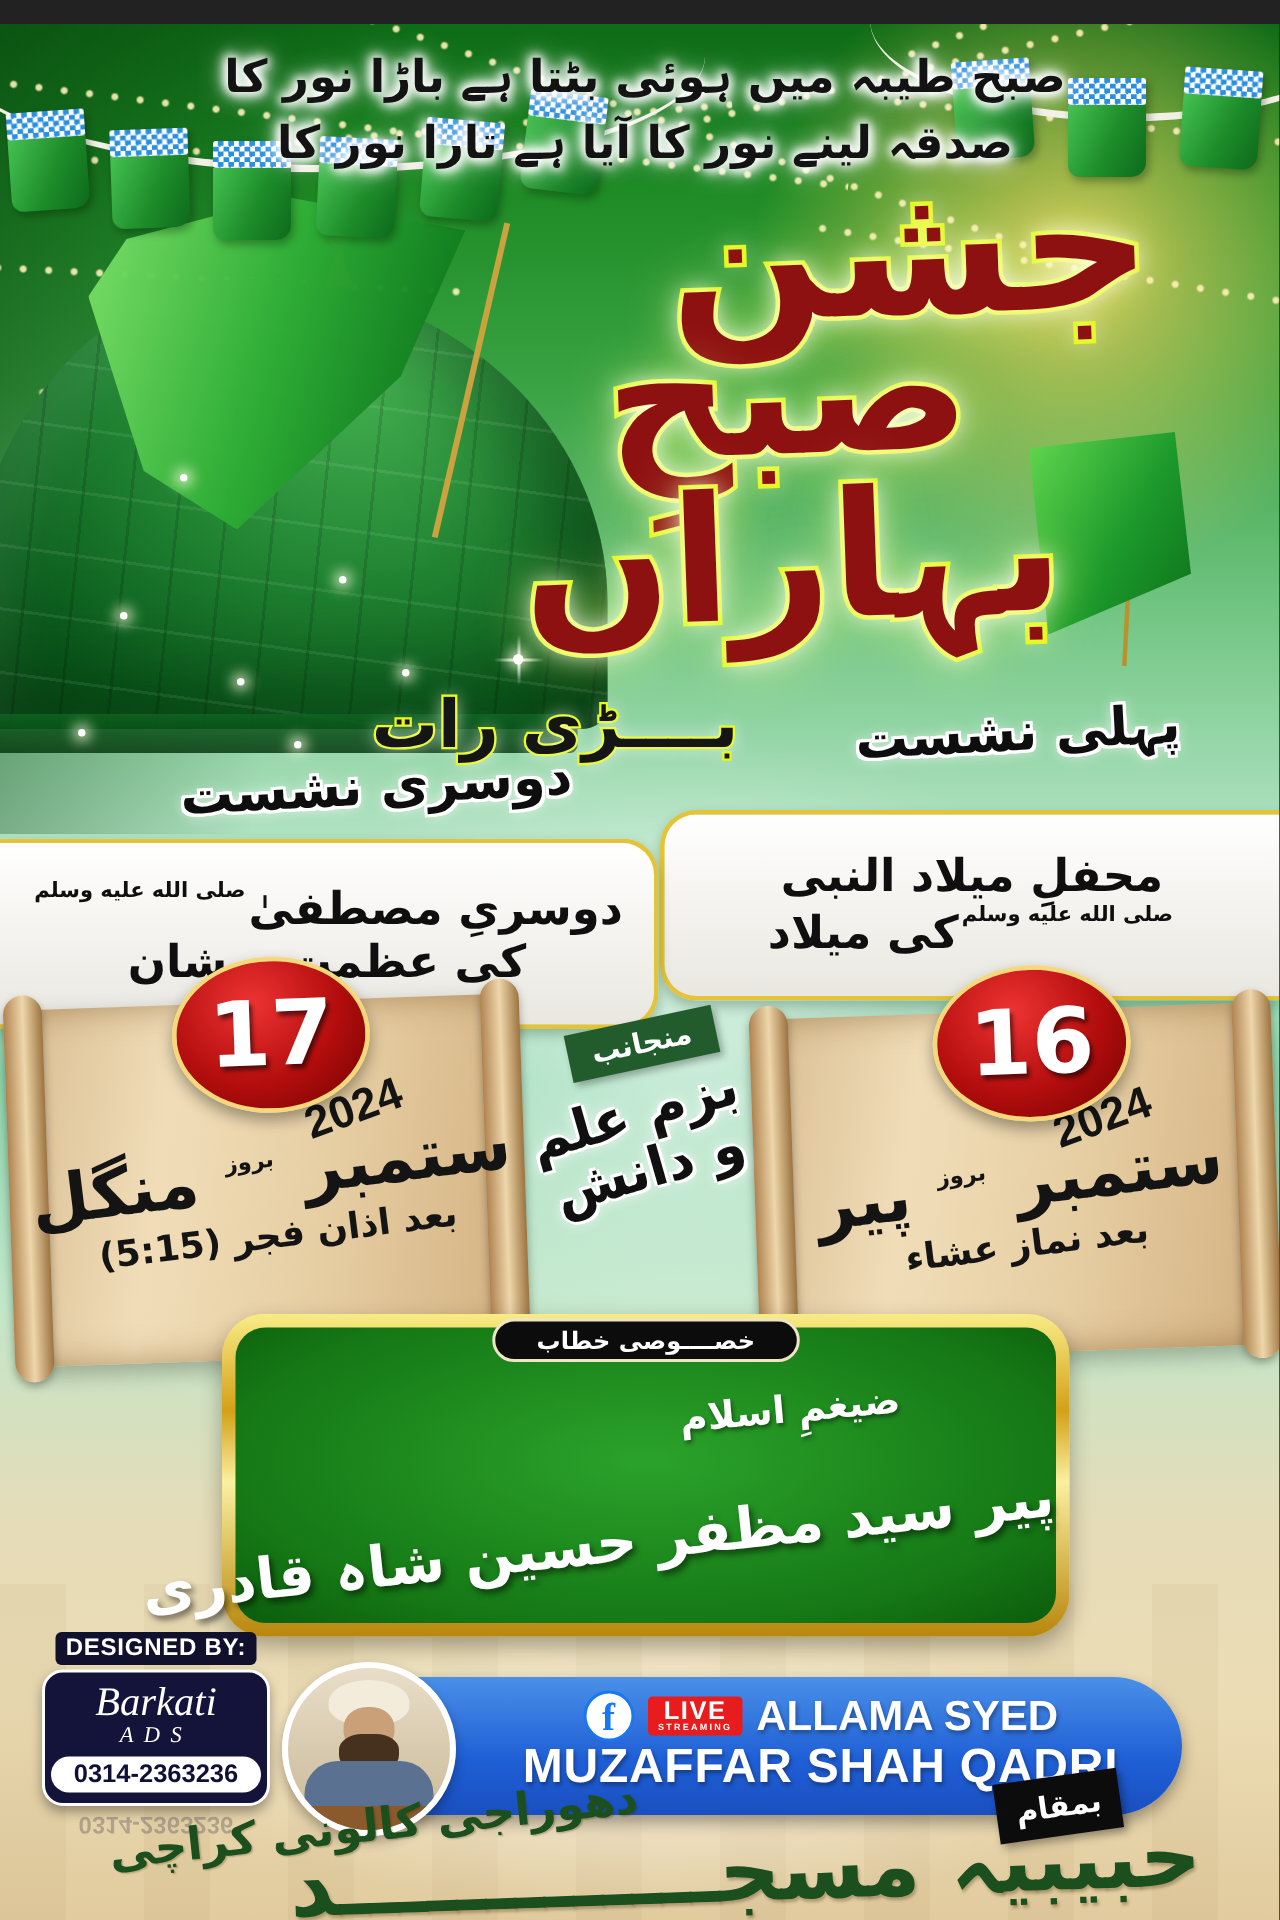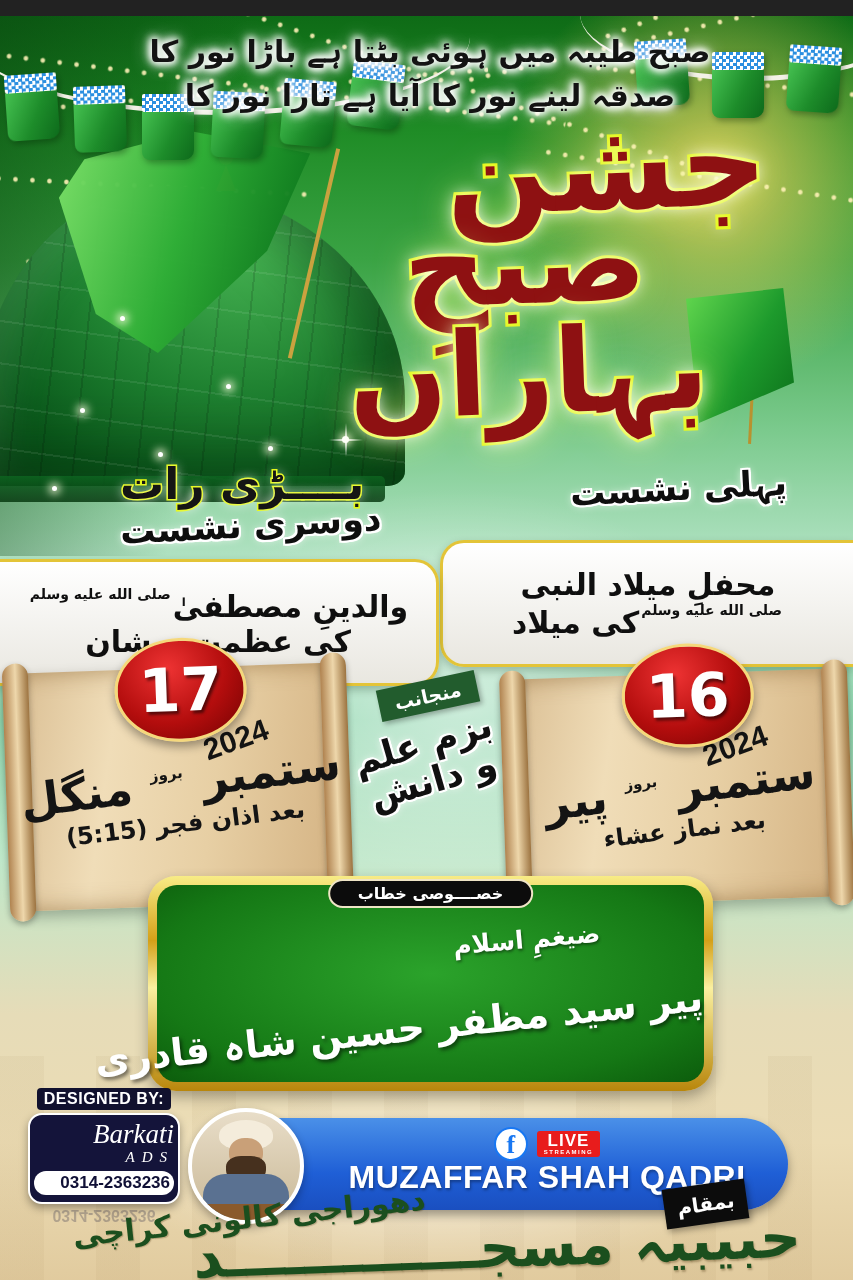--- a/index.html
+++ b/index.html
@@ -66,21 +66,21 @@
   .couplet{left:110px;top:14px;width:640px;text-align:center;direction:rtl;color:#131313;
     font-size:30px;font-weight:bold;line-height:1.45;
     text-shadow:0 0 6px #fff,0 0 12px #fff,2px 2px 8px #fff,-2px -2px 8px #fff,0 0 20px rgba(255,255,255,.9);}
   
   .title{left:225px;top:100px;width:600px;text-align:center;direction:rtl;transform:rotate(-2deg);
     color:#8e1112;font-weight:bold;
     -webkit-text-stroke:6px #e3f800;paint-order:stroke fill;
     text-shadow:0 0 16px rgba(255,255,255,.95),0 0 36px rgba(234,255,120,.8);}
   .title .w1{display:block;font-size:122px;line-height:.9;margin-left:170px;}
   .title .w2{display:block;font-size:116px;line-height:.95;margin-top:-18px;}
-  .subtitle{left:120px;top:442px;width:500px;text-align:left;direction:rtl;color:#151515;
+  .subtitle{left:120px;top:442px;width:500px;text-align:center;direction:rtl;color:#151515;
     font-size:44px;font-weight:bold;-webkit-text-stroke:3px #e3f800;paint-order:stroke fill;
     text-shadow:0 0 12px rgba(255,255,255,.8);}
   
   .session-label{font-size:35px;font-weight:bold;color:#0e0e0e;direction:rtl;
     text-shadow:2px 0 0 #fff,-2px 0 0 #fff,0 2px 0 #fff,0 -2px 0 #fff,2px 2px 0 #fff,-2px -2px 0 #fff,
       2px -2px 0 #fff,-2px 2px 0 #fff,0 0 10px #fff;}
   .label-first{right:66px;top:452px;transform:rotate(-3deg);}
   .label-second{left:120px;top:489px;transform:rotate(-3deg);}
   .session-box{background:linear-gradient(180deg,#ffffff,#e9e7e0);border:3px solid #e3c438;
     padding:24px 14px;font-size:30px;font-weight:bold;color:#0f0f0f;direction:rtl;text-align:center;
@@ -131,21 +131,21 @@
   .speaker-honorific{position:absolute;top:40px;right:104px;color:#fff;font-size:25px;font-weight:bold;
     direction:rtl;transform:rotate(-5deg);text-shadow:1px 2px 3px rgba(0,0,0,.45);}
   .speaker-name{position:absolute;bottom:34px;left:0;right:0;text-align:center;color:#fff;
     font-size:38px;font-weight:bold;direction:rtl;transform:rotate(-6deg);white-space:nowrap;
     text-shadow:2px 3px 4px rgba(0,0,0,.5);}
   
   .designer{left:28px;top:1072px;width:152px;text-align:center;font-family:"Liberation Sans",sans-serif;}
   .designer-label{display:inline-block;background:#11112e;color:#fff;font-weight:bold;font-size:16px;
     padding:2px 7px;border-radius:4px;letter-spacing:.5px;}
   .designer-card{background:#14143a;border:2px solid #fff;border-radius:14px;margin-top:3px;
-    padding:6px 4px 7px;box-shadow:0 4px 8px rgba(0,0,0,.35);text-align:right;}
+    padding:6px 4px 7px;box-shadow:0 4px 8px rgba(0,0,0,.35);}
   .designer-name{color:#fff;font-family:"Liberation Serif",serif;font-style:italic;font-size:27px;line-height:1;}
   .designer-sub{color:#fff;font-family:"Liberation Serif",serif;font-style:italic;font-size:15px;
     letter-spacing:7px;margin-top:1px;}
   .designer-phone{background:#fff;border-radius:12px;color:#101036;font-weight:bold;font-size:17px;
     padding:2px 4px;margin-top:5px;}
   .designer-reflect{display:block;transform:scaleY(-1);opacity:.25;color:#14143a;font-weight:bold;
     font-size:16px;margin-top:2px;}
   
   .livebar{left:228px;top:1102px;width:560px;height:92px;border-radius:46px;
     background:linear-gradient(180deg,#4a90e8,#1f5fd6 60%,#1a4fc0);
@@ -280,21 +280,21 @@
   </div>
   <div class="layer subtitle">بــــڑی رات</div>
 
   <div class="layer session-label label-first">پہلی نشست</div>
   <div class="layer session-box box-first">
     <span>محفلِ میلاد النبی</span><span class="durood">صلى الله عليه وسلم</span><span>کی میلاد</span>
   </div>
 
   <div class="layer session-label label-second">دوسری نشست</div>
   <div class="layer session-box box-second">
-    <span>والدینِ مصطفیٰ</span><span class="durood">صلى الله عليه وسلم</span><span>کی عظمت و شان</span>
+    <span>دوسریِ مصطفیٰ</span><span class="durood">صلى الله عليه وسلم</span><span>کی عظمت و شان</span>
   </div>
 
   <div class="layer scroll scroll-1">
     <div class="date-badge badge-1">16</div>
     <div class="scroll-content">
       <span class="scroll-year">2024</span>
       <div class="scroll-day">
         <span>ستمبر</span>
         <span class="scroll-prefix">بروز</span>
         <span>پیر</span>
@@ -347,20 +347,21 @@
       <div class="robe"></div>
       <div class="desk"></div>
     </div>
     <div class="livebar-content">
       <div class="live-row">
         <span class="fb-circle">f</span>
         <span class="live-badge">
           <div class="lb1">LIVE</div>
           <div class="lb2">STREAMING</div>
         </span>
+        <span class="live-line1">ALLAMA SYED</span>
       </div>
       <div class="live-line2">MUZAFFAR SHAH QADRI</div>
     </div>
   </div>
 
   <div class="layer venue">
     <span class="venue-tag">بمقام</span>
     <div class="venue-name">حبیبیہ مسجـــــــــــــد</div>
     <div class="venue-address">دھوراجی کالونی کراچی</div>
   </div>

